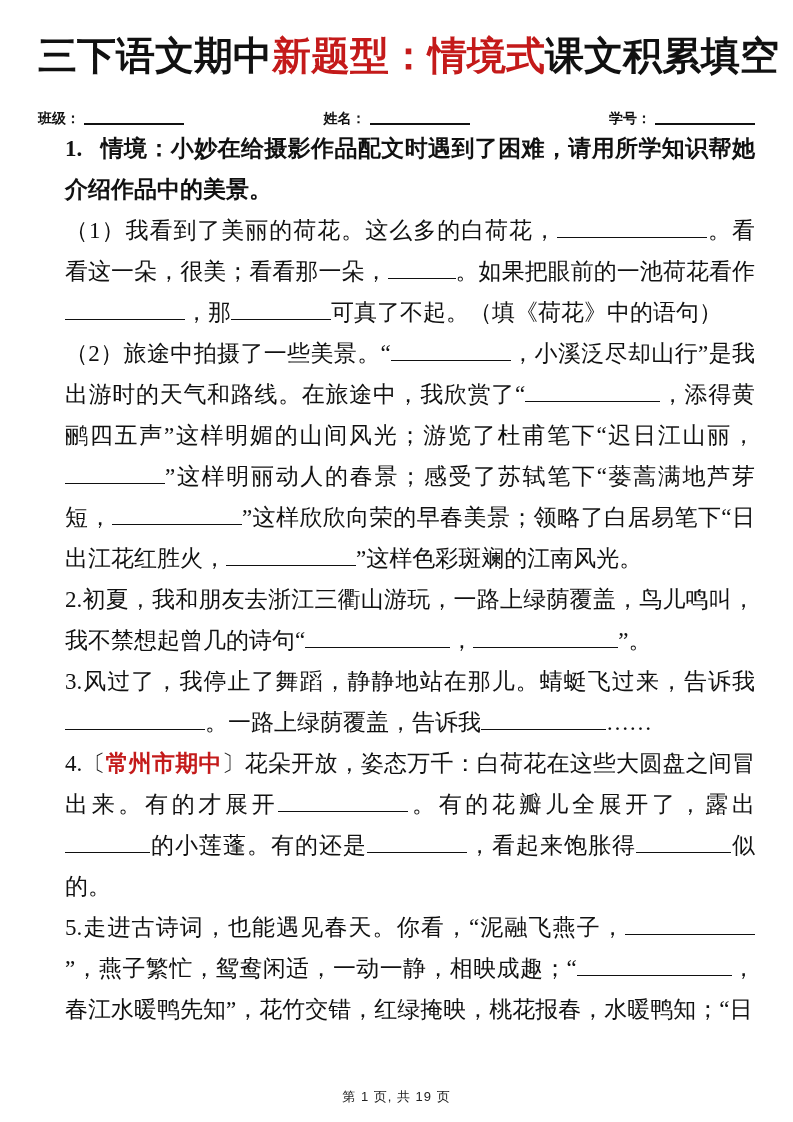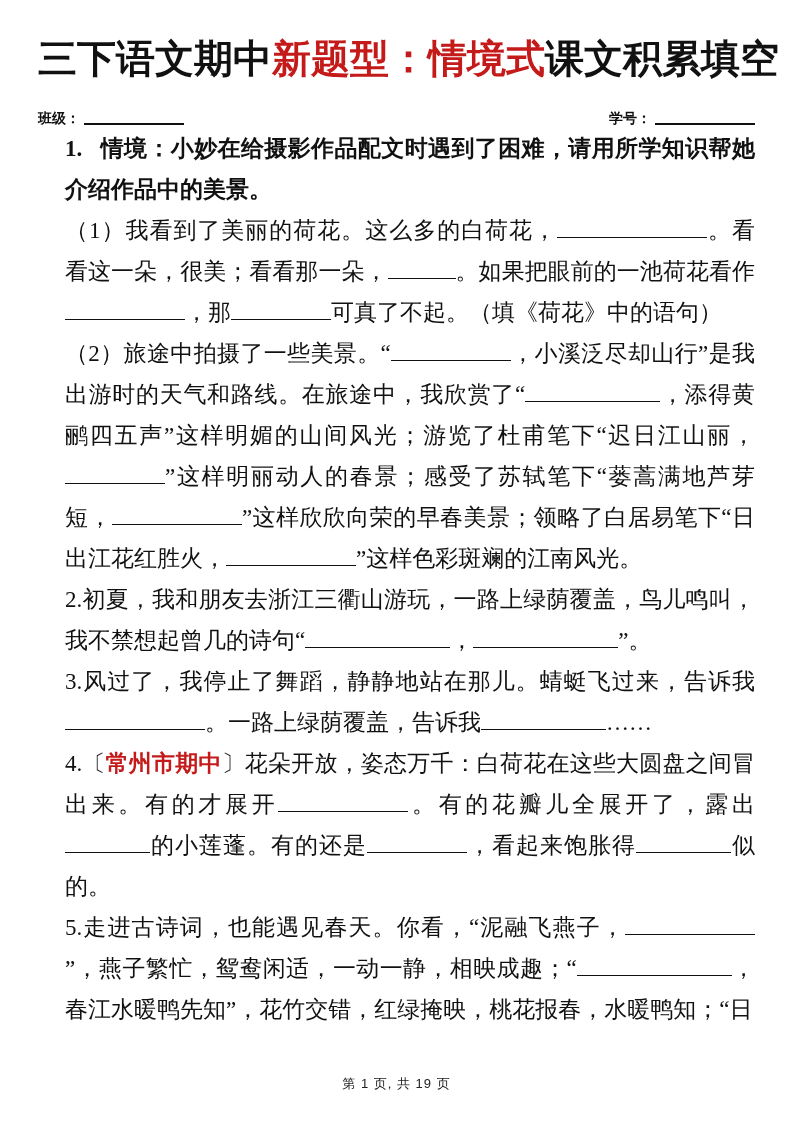--- a/index.html
+++ b/index.html
@@ -15,20 +15,21 @@
     font-family:"Liberation Serif","DejaVu Serif",serif;
   }
   .title{
     margin:6px 0 0 0;
     text-align:center;
     font-size:39px;
     font-weight:700;
     letter-spacing:0px;
     line-height:1.2;
     white-space:nowrap;
+    font-family:Liberation Mono, monospace;
   }
   .red{color:var(--red,#c41a1a);}
   .info-row{
     display:flex;
     justify-content:space-between;
     align-items:flex-end;
     margin-top:20px;
     font-size:14px;
     font-weight:700;
   }
@@ -58,38 +59,41 @@
   .body p{margin:0;}
   .body p.bold{font-weight:700;}
   .blank{
     display:inline-block;
     border-bottom:1.5px solid #111;
     height:1em;
     vertical-align:baseline;
   }
   .footer{
     position:absolute;
-    left:0;right:0;bottom:29px;
+    left:0;right:0;bottom:16px;
     text-align:center;
     font-size:13px;
     color:#222;
     font-family:"Liberation Sans","DejaVu Sans",sans-serif;
     letter-spacing:1px;
   }
 </style>
 </head>
 <body>
 
 <div class="page">
 
   <h1 class="title"><span>三下语文期中</span><span class="red">新题型：情境式</span><span>课文积累填空</span></h1>
 
   <div class="info-row">
     <div class="info-field">
       <span>班级：</span><span class="iblank"></span>
+    </div>
+    <div class="info-field">
+      <span>姓名：</span><span class="iblank"></span>
     </div>
     <div class="info-field">
       <span>学号：</span><span class="iblank"></span>
     </div>
   </div>
 
 
   <div class="body">
       <p class="bold"><span>1.&nbsp;&nbsp;&nbsp;情境：小妙在给摄影作品配文时遇到了困难，请用所学知识帮她介绍作品中的美景。</span></p>
       <p><span>（1）我看到了美丽的荷花。这么多的白荷花，</span><span class="blank" style="width: 150px;"></span><span>。看看这一朵，很美；看看那一朵，</span><span class="blank" style="width: 68px;"></span><span>。如果把眼前的一池荷花看作</span><span class="blank" style="width: 120px;"></span><span>，那</span><span class="blank" style="width: 100px;"></span><span>可真了不起。（填《荷花》中的语句）</span></p>

